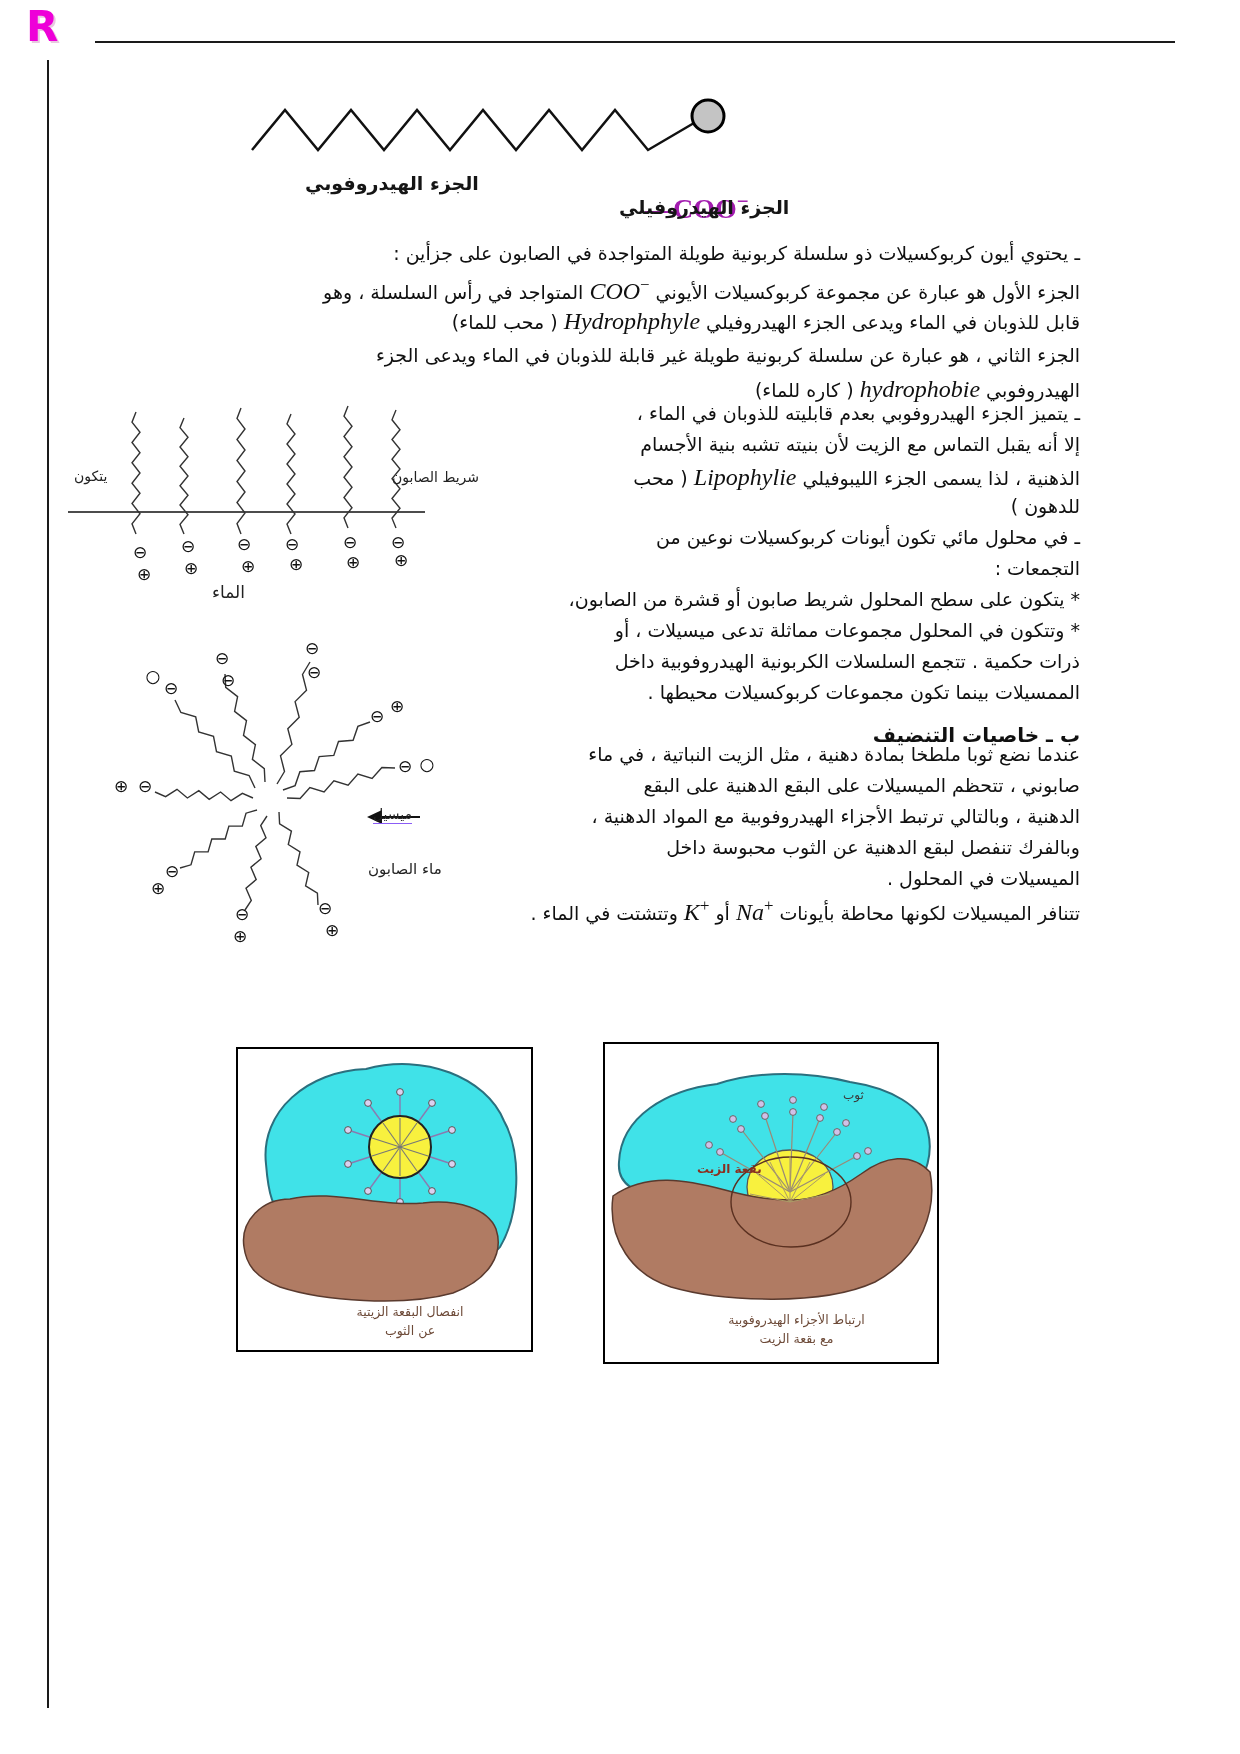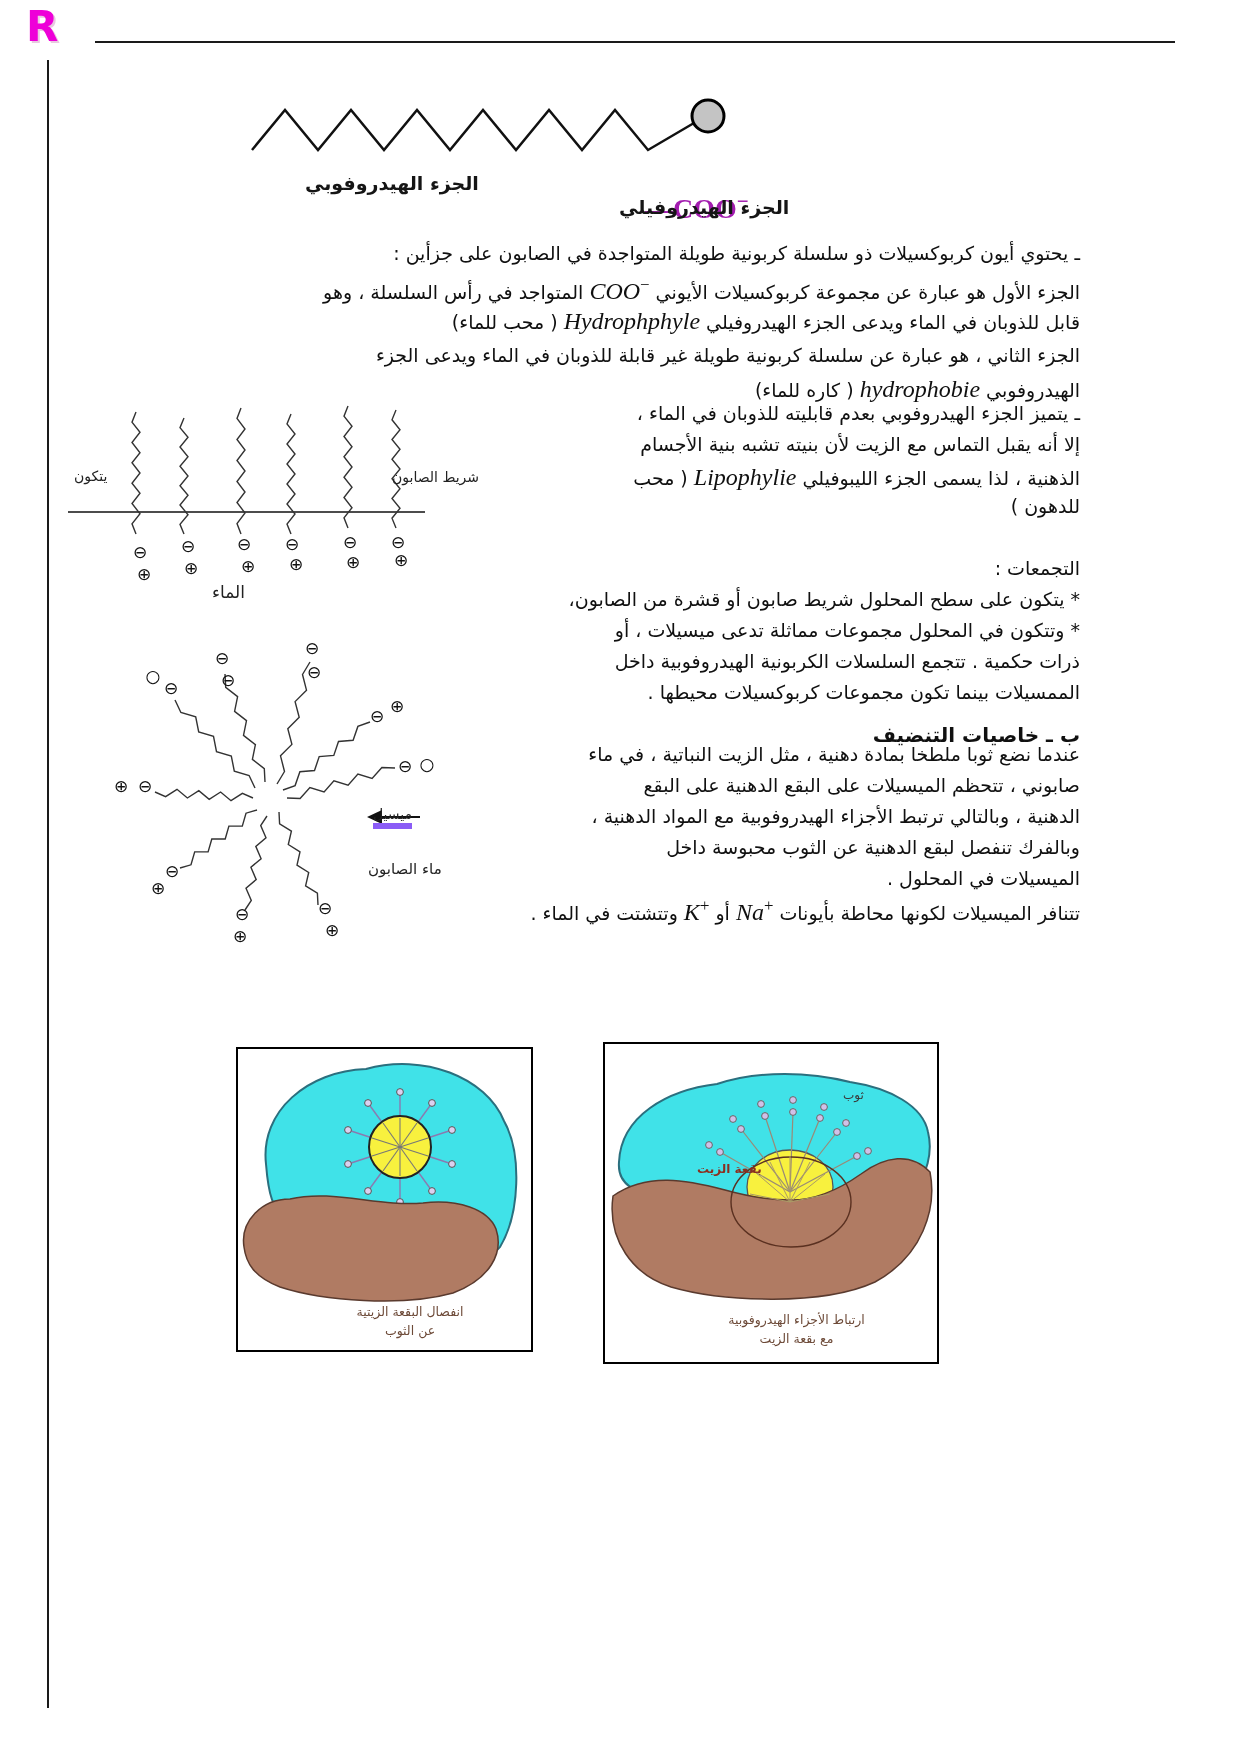--- a/index.html
+++ b/index.html
@@ -48,20 +48,21 @@
   <div class="line" style="top:242px;">ـ يحتوي أيون كربوكسيلات ذو سلسلة كربونية طويلة المتواجدة في الصابون على جزأين :</div>
   <div class="line" style="top:275px;"><span>الجزء الأول هو عبارة عن مجموعة كربوكسيلات الأيوني </span><span class="latin"><span>COO</span><sup>−</sup></span><span> المتواجد في رأس السلسلة ، وهو</span></div>
   <div class="line" style="top:308px;"><span>قابل للذوبان في الماء ويدعى الجزء الهيدروفيلي </span><span class="latin">Hydrophphyle</span><span> ( محب للماء)</span></div>
   <div class="line" style="top:344px;">الجزء الثاني ، هو عبارة عن سلسلة كربونية طويلة غير قابلة للذوبان في الماء ويدعى الجزء</div>
   <div class="line" style="top:376px;"><span>الهيدروفوبي </span><span class="latin">hydrophobie</span><span> ( كاره للماء)</span></div>
 
   <div class="line" style="top:402px;">ـ يتميز الجزء الهيدروفوبي بعدم قابليته للذوبان في الماء ،</div>
   <div class="line" style="top:433px;">إلا أنه يقبل التماس مع الزيت لأن بنيته تشبه بنية الأجسام</div>
   <div class="line" style="top:464px;"><span>الذهنية ، لذا يسمى الجزء الليبوفيلي </span><span class="latin">Lipophylie</span><span> ( محب</span></div>
   <div class="line" style="top:495px;">للدهون )</div>
+  <div class="line" style="top:526px;">ـ في محلول مائي تكون أيونات كربوكسيلات نوعين من</div>
   <div class="line" style="top:557px;">التجمعات :</div>
   <div class="line" style="top:588px;">* يتكون على سطح المحلول شريط صابون أو قشرة من الصابون،</div>
   <div class="line" style="top:619px;">* وتتكون في المحلول مجموعات مماثلة تدعى ميسيلات ، أو</div>
   <div class="line" style="top:650px;">ذرات حكمية . تتجمع السلسلات الكربونية الهيدروفوبية داخل</div>
   <div class="line" style="top:681px;">الممسيلات بينما تكون مجموعات كربوكسيلات محيطها .</div>
   <div class="line heading" style="top:711px;margin-top:12px;">ب ـ خاصيات التنضيف</div>
   <div class="line" style="top:743px;">عندما نضع ثوبا ملطخا بمادة دهنية ، مثل الزيت النباتية ، في ماء</div>
   <div class="line" style="top:774px;text-align:right;">صابوني ، تتحظم الميسيلات على البقع الدهنية على البقع</div>
   <div class="line" style="top:805px;">الدهنية ، وبالتالي ترتبط الأجزاء الهيدروفوبية مع المواد الدهنية ،</div>
   <div class="line" style="top:836px;">وبالفرك تنفصل لبقع الدهنية عن الثوب محبوسة داخل</div>
@@ -118,21 +119,21 @@
       <text x="173" y="68" class="head">⊖</text>
       <text x="259" y="60" class="head">⊖</text>
       <text x="342" y="94" class="head">⊕</text>
       <text x="66" y="174" class="head">⊕</text>
       <text x="103" y="276" class="head">⊕</text>
       <text x="185" y="324" class="head">⊕</text>
       <text x="277" y="318" class="head">⊕</text>
       <text x="98" y="64" class="head">○</text>
       <text x="372" y="152" class="head">○</text>
     </svg>
-  <div class="dlabel" style="left:373px;top:806px;border-bottom:6px solid #8b5cf6;padding-bottom:1px;">ميسيل</div>
+  <div class="dlabel" style="left:373px;top:806px;border-bottom:1px solid #8b5cf6;padding-bottom:1px;">ميسيل</div>
   <div class="dlabel" style="left:368px;top:860px;font-size:15px;">ماء الصابون</div>
 
   <div class="figbox" style="left:236px;top:1047px;width:293px;height:301px;">
     <svg width="293" height="301" viewBox="0 0 293 301">
       <path d="M 28,115 C 22,62 70,22 128,20 C 185,4 248,28 266,72 C 284,104 282,165 262,198 C 250,214 230,204 215,196 C 175,186 95,196 58,178 C 32,164 30,140 28,115 Z" fill="#40e2e8" stroke="#2b6f7e" stroke-width="2"></path>
       <g stroke="#8a7ab0" stroke-width="1.4">
         <line x1="162" y1="98" x2="162" y2="43"></line>
           <line x1="162" y1="98" x2="194" y2="54"></line>
         <line x1="162" y1="98" x2="214" y2="81"></line>
           <line x1="162" y1="98" x2="214" y2="115"></line>

